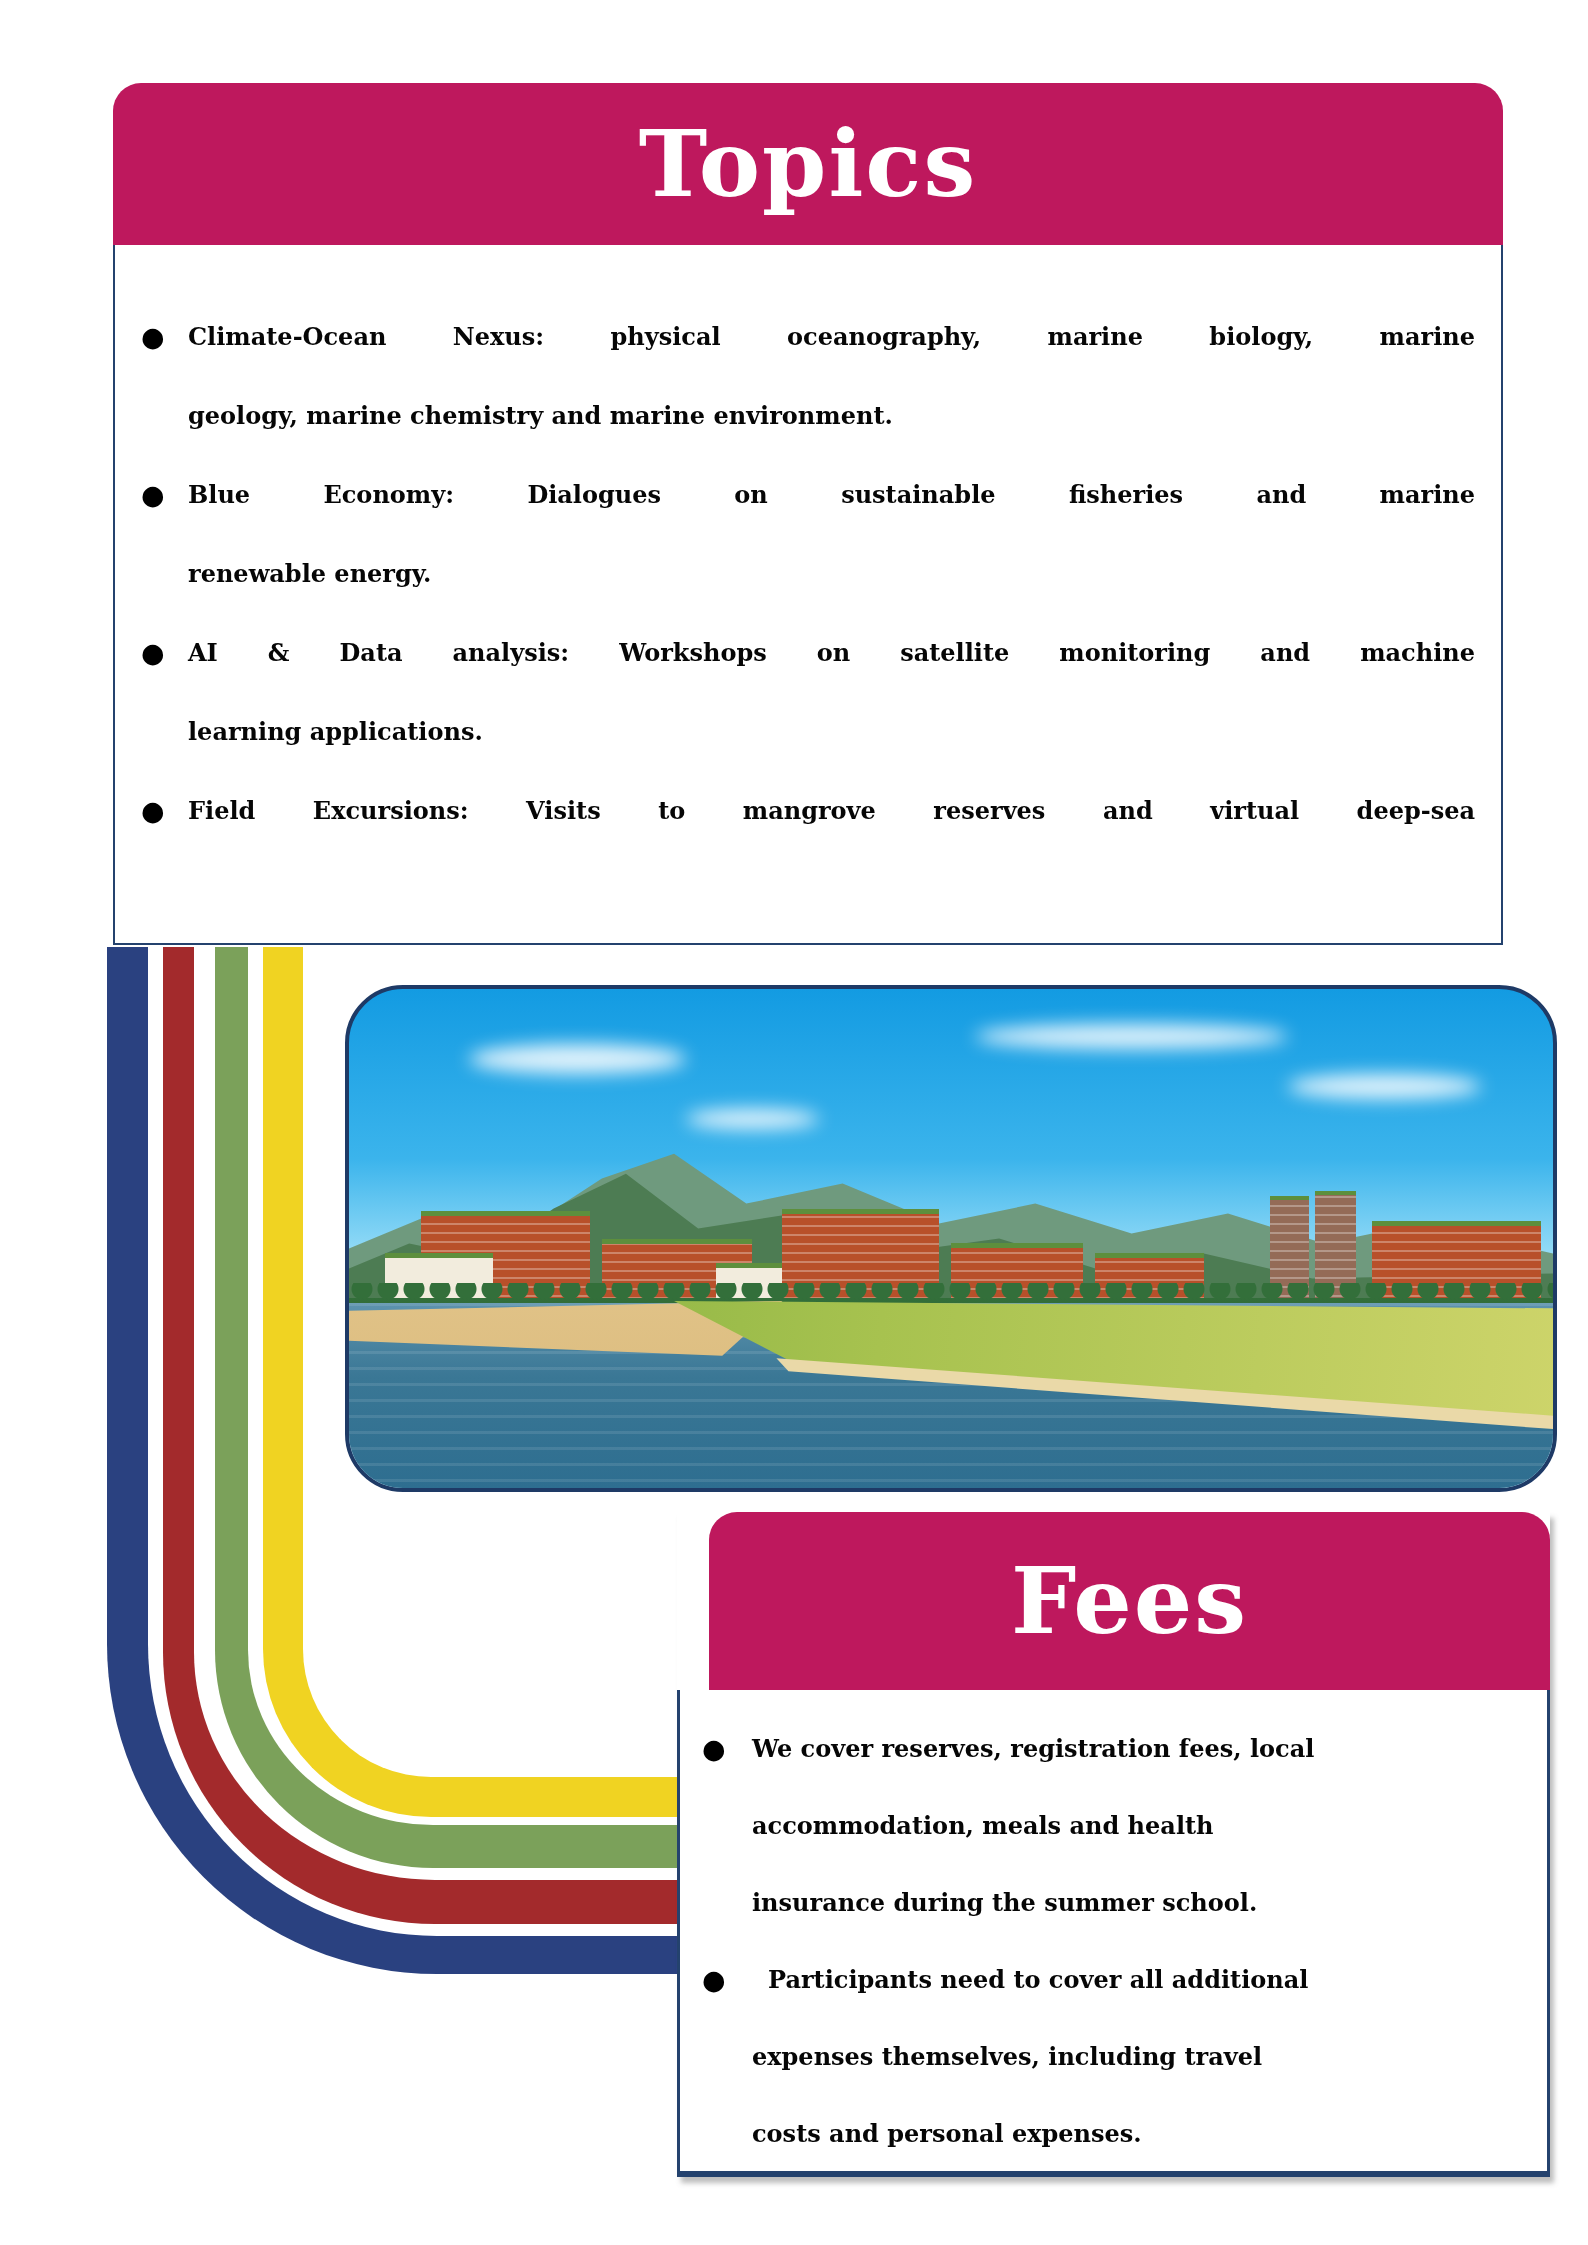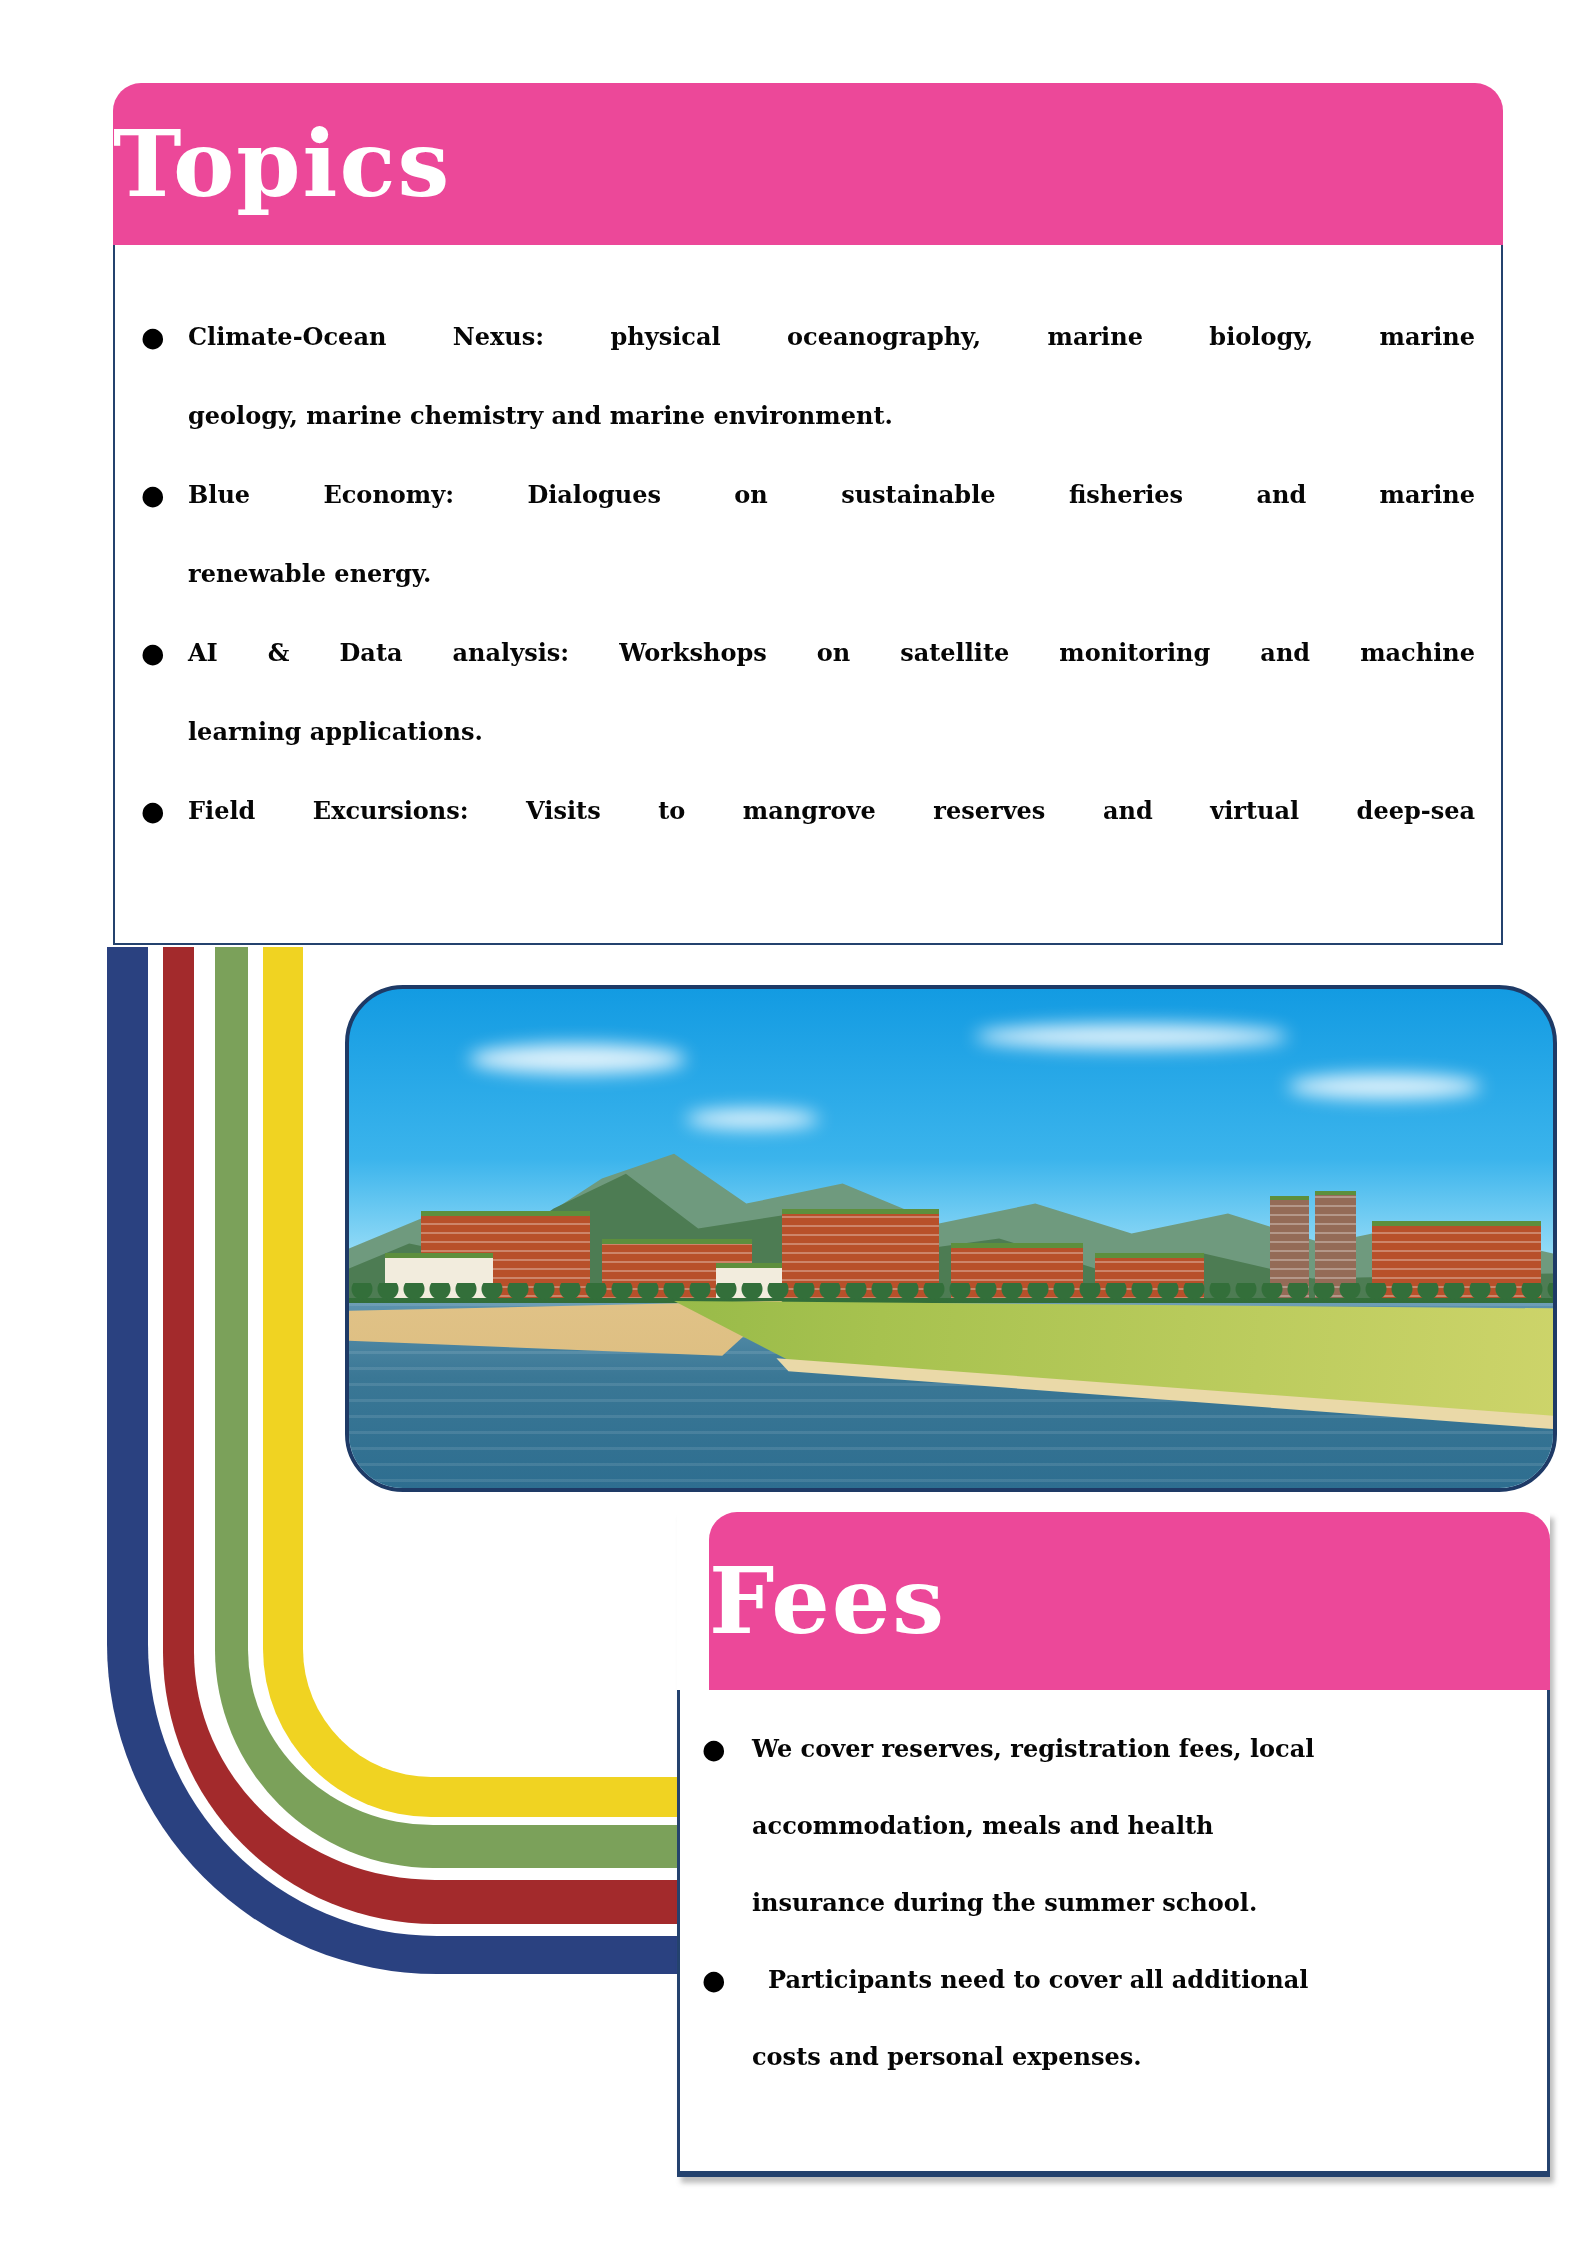--- a/index.html
+++ b/index.html
@@ -25,22 +25,22 @@
     border-bottom-left-radius:218px;
   }
   .stripe-yellow{
     left:263px;top:947px;width:418px;height:870px;
     border-left:40px solid #f0d322;border-bottom:40px solid #f0d322;
     border-bottom-left-radius:168px;
   }
   
   .section-box{position:absolute;}
   .section-header{
-    background:#ec4899;border-radius:28px 28px 0 0;
-    display:flex;align-items:center;
+    background:#be185d;border-radius:28px 28px 0 0;
+    display:flex;align-items:center;justify-content:center;
   }
   .section-title{
     color:#ffffff;font-weight:bold;font-size:92px;letter-spacing:2px;
     font-family:"DejaVu Serif","Liberation Serif",serif;
   }
   .section-body{
     position:relative;background:#ffffff;box-sizing:border-box;
     border:2px solid #24426e;border-top:none;
   }
   .topics-box{left:113px;top:83px;width:1390px;height:862px;}
@@ -200,19 +200,20 @@
       <div class="b-item">
         <span class="bullet">●</span>
         <div class="line">We cover reserves, registration fees, local</div>
         <div class="line">accommodation, meals and health</div>
         <div class="line">insurance during the summer school.</div>
       </div>
 
       <div class="b-item">
         <span class="bullet">●</span>
         <div class="line indent-sm">Participants need to cover all additional</div>
+        <div class="line">expenses themselves, including travel</div>
         <div class="line">costs and personal expenses.</div>
       </div>
 
     </div>
   </div>
 
 </div>
 
 </body></html>

